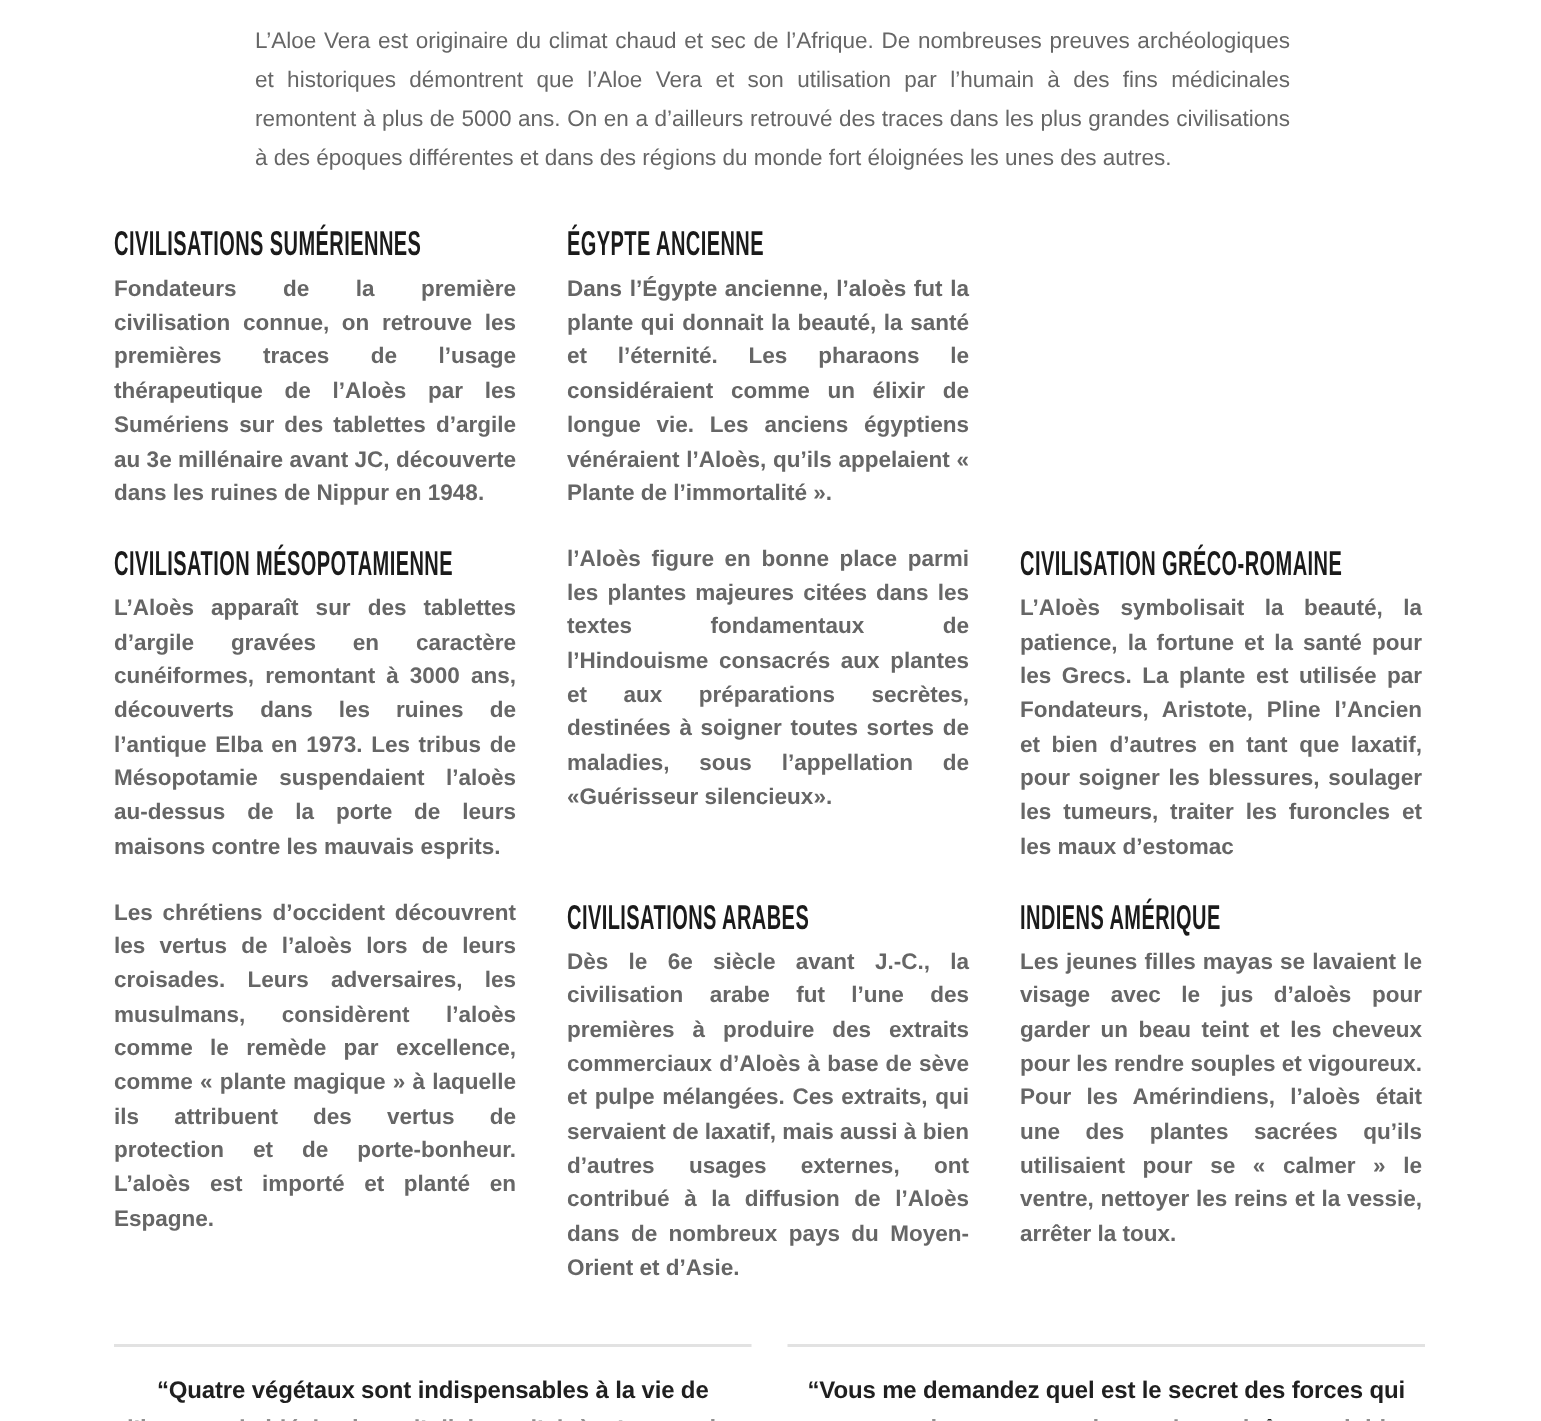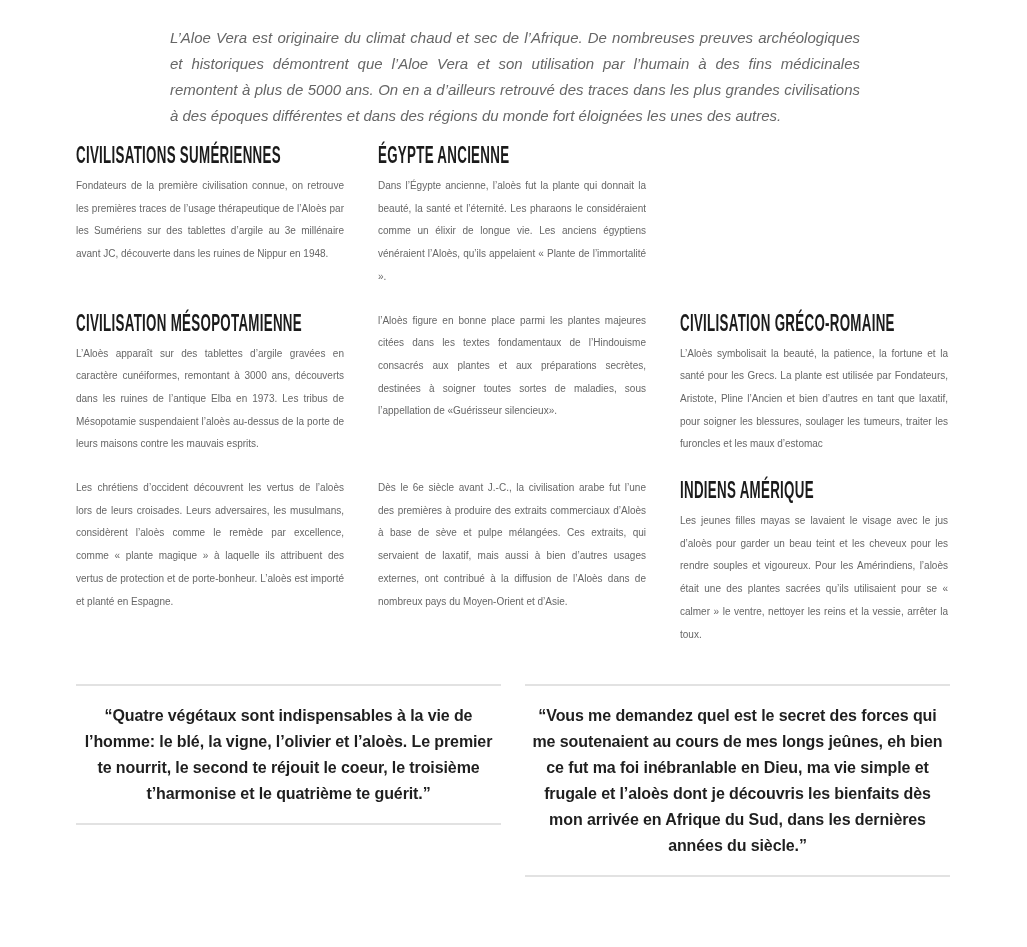--- a/index.html
+++ b/index.html
@@ -7,30 +7,29 @@
     padding: 0;
     background: #ffffff;
   }
   body {
     width: 1027px;
     height: 947px;
     font-family: "Liberation Sans", sans-serif;
     overflow: hidden;
   }
   .intro {
-    margin: 25px 0 0 170px;
+    margin: 15px 0 0 170px;
     width: 690px;
     text-align: justify;
     font-size: 15px;
     line-height: 26px;
     color: #666666;
-    font-style: italic;
   }
   .grid {
-    margin: 13px 0 0 76px;
+    margin: 30px 0 0 76px;
     width: 872px;
     display: grid;
     grid-template-columns: repeat(3, 268px);
     column-gap: 34px;
     row-gap: 21px;
   }
   .cell h2 {
     margin: 0 0 7px 0;
     height: 26px;
     line-height: 26px;
@@ -42,23 +41,24 @@
     font-weight: bold;
     color: #1b1b1b;
     white-space: nowrap;
     letter-spacing: 0.5px;
     transform: scaleX(0.58);
     transform-origin: left center;
   }
   .cell p {
     margin: 0;
     text-align: justify;
-    font-size: 10px;
+    font-size: 15px;
     line-height: 22.7px;
     color: #666666;
+    font-weight: bold;
   }
   .quotes {
     margin: 38px 0 0 76px;
     width: 874px;
     display: flex;
     gap: 24px;
     align-items: flex-start;
   }
   .quote {
     width: 425px;
@@ -111,20 +111,21 @@
     <div class="cell">
       <h2><span class="t">CIVILISATION GRÉCO-ROMAINE</span></h2>
       <p>L’Aloès symbolisait la beauté, la patience, la fortune et la santé pour les Grecs. La plante est utilisée par Fondateurs, Aristote, Pline l’Ancien et bien d’autres en tant que laxatif, pour soigner les blessures, soulager les tumeurs, traiter les furoncles et les maux d’estomac</p>
     </div>
 
     <div class="cell">
       <p>Les chrétiens d’occident découvrent les vertus de l’aloès lors de leurs croisades. Leurs adversaires, les musulmans, considèrent l’aloès comme le remède par excellence, comme « plante magique » à laquelle ils attribuent des vertus de protection et de porte-bonheur. L’aloès est importé et planté en Espagne.</p>
     </div>
 
     <div class="cell">
+      <h2><span class="t">CIVILISATIONS ARABES</span></h2>
       <p>Dès le 6e siècle avant J.-C., la civilisation arabe fut l’une des premières à produire des extraits commerciaux d’Aloès à base de sève et pulpe mélangées. Ces extraits, qui servaient de laxatif, mais aussi à bien d’autres usages externes, ont contribué à la diffusion de l’Aloès dans de nombreux pays du Moyen-Orient et d’Asie.</p>
     </div>
 
     <div class="cell">
       <h2><span class="t">INDIENS AMÉRIQUE</span></h2>
       <p>Les jeunes filles mayas se lavaient le visage avec le jus d’aloès pour garder un beau teint et les cheveux pour les rendre souples et vigoureux. Pour les Amérindiens, l’aloès était une des plantes sacrées qu’ils utilisaient pour se « calmer » le ventre, nettoyer les reins et la vessie, arrêter la toux.</p>
     </div>
 
   </section>
 

